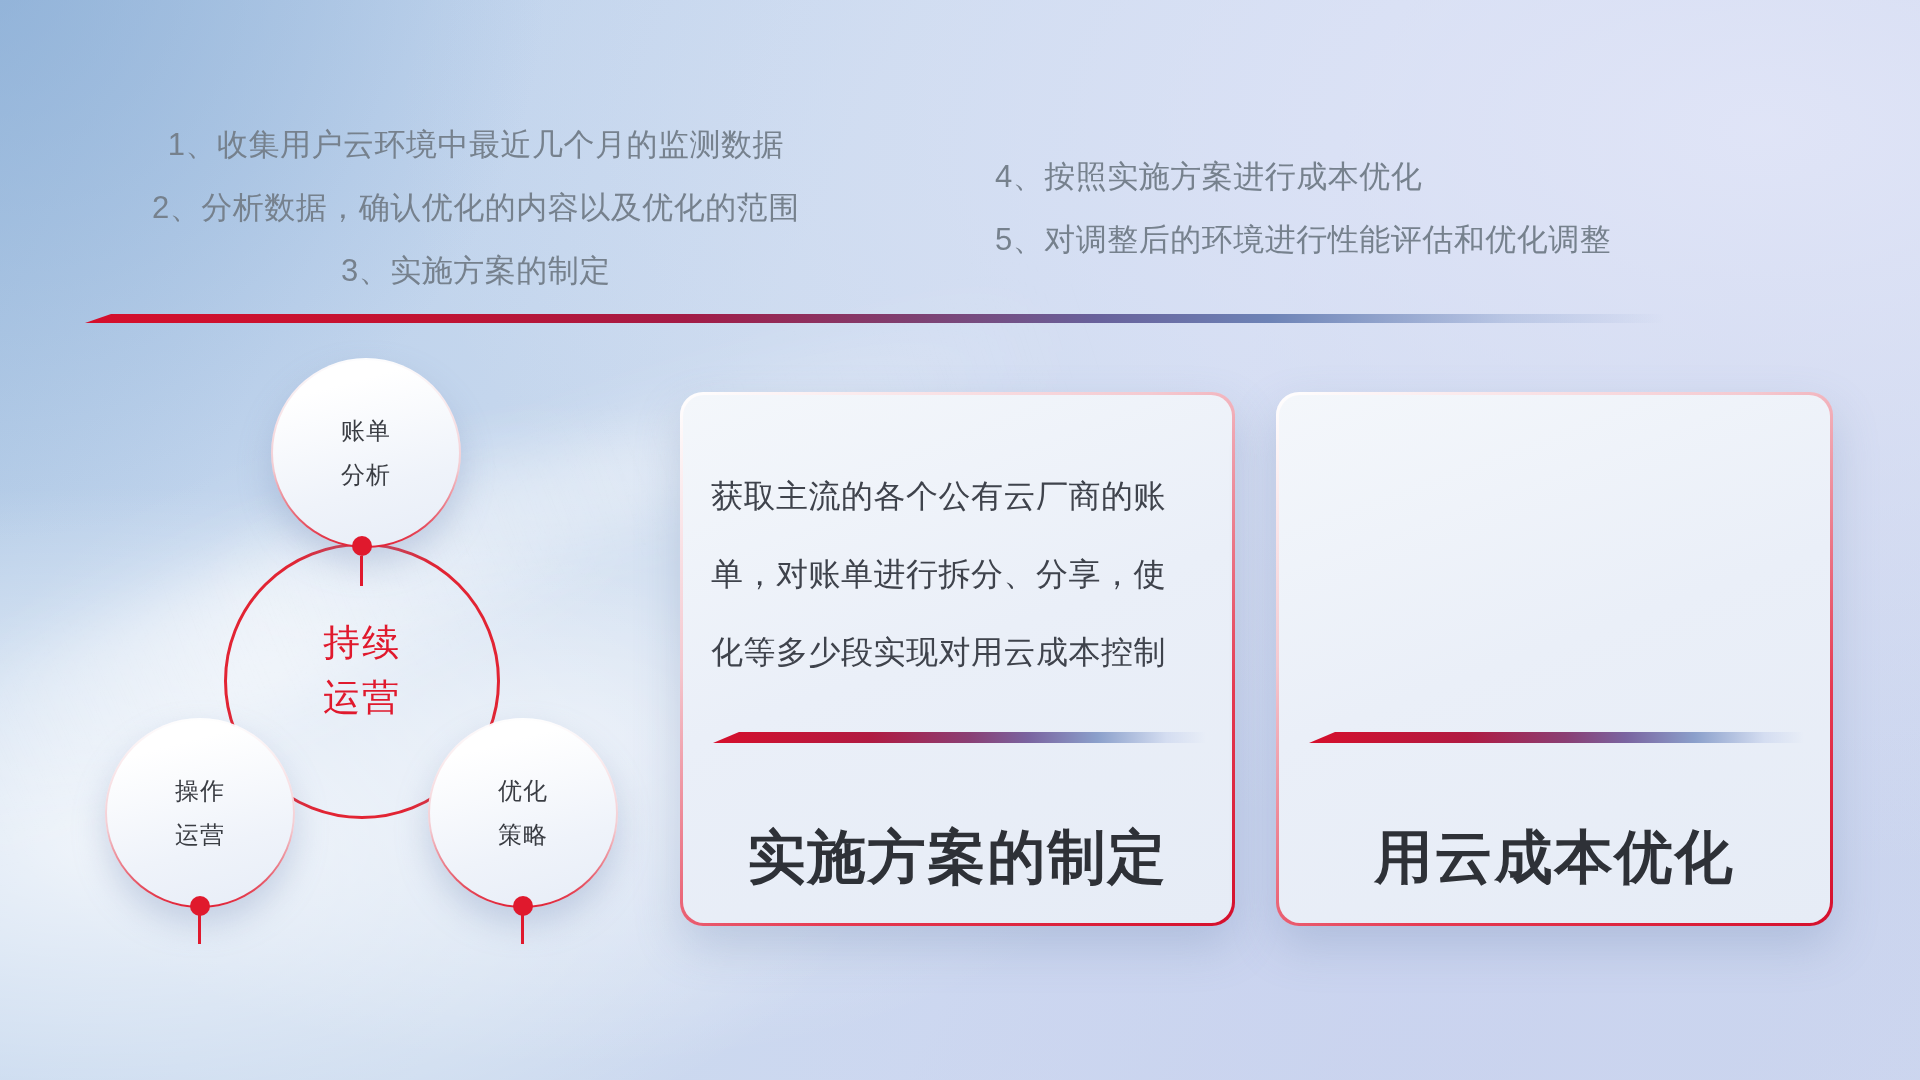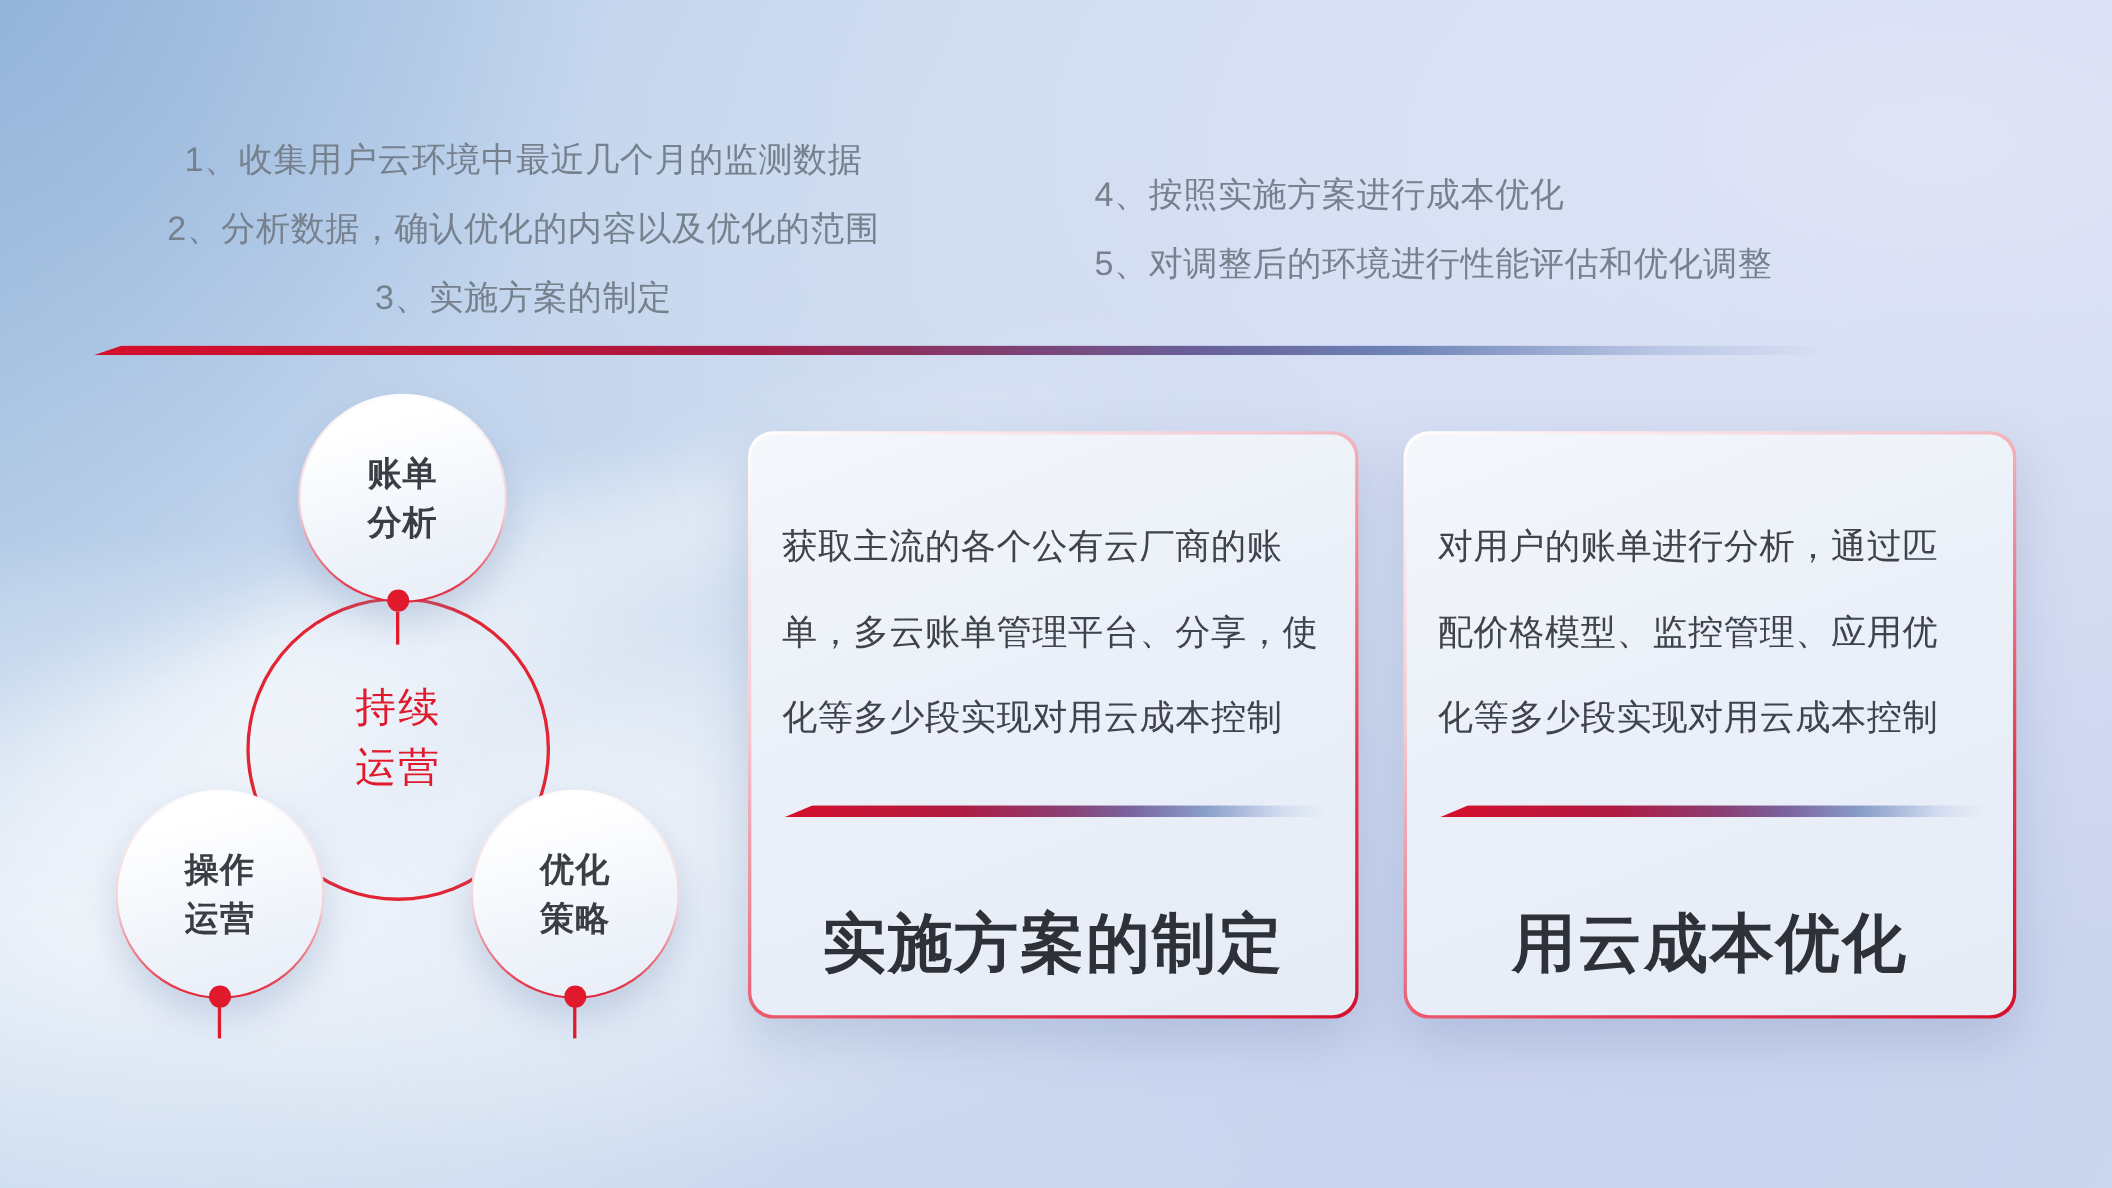--- a/index.html
+++ b/index.html
@@ -33,21 +33,21 @@
 
   
   .ring{position:absolute;left:224px;top:543px;width:270px;height:270px;
     border:3px solid #e22433;border-radius:50%;}
   .node{position:absolute;width:190px;height:190px;border-radius:50%;
     background:linear-gradient(180deg,rgba(255,255,255,0.95) 0%,#f3ccd2 58%,#e02236 100%);
     box-shadow:0 16px 32px rgba(130,150,190,0.35);}
   .node-inner{position:absolute;inset:2px;border-radius:50%;
     background:linear-gradient(165deg,#ffffff 18%,#eff3fa 66%,#e7edf7 100%);
     display:flex;flex-direction:column;align-items:center;justify-content:center;
-    font-size:31px;line-height:44px;font-weight:700;color:#3a3d43;letter-spacing:1px;}
+    font-size:24px;line-height:44px;font-weight:400;color:#3a3d43;letter-spacing:1px;}
   .node-top{left:271px;top:358px;}
   .node-bl{left:105px;top:718px;}
   .node-br{left:428px;top:718px;}
   .cycle-center{position:absolute;left:224px;top:615px;width:276px;text-align:center;
     font-size:37px;line-height:55px;font-weight:400;color:#e0192d;letter-spacing:2px;}
   .pin-dot{position:absolute;width:20px;height:20px;border-radius:50%;background:#e0192d;}
   .pin-line{position:absolute;width:3px;height:30px;background:#e0192d;}
   .pin-dot.pd-top{left:352px;top:536px;}   .pin-line.pl-top{left:360px;top:556px;}
   .pin-dot.pd-bl{left:190px;top:896px;}    .pin-line.pl-bl{left:198px;top:914px;}
   .pin-dot.pd-br{left:513px;top:896px;}    .pin-line.pl-br{left:521px;top:914px;}
@@ -119,32 +119,27 @@
   <div class="pin-line pl-top"></div>
   <div class="pin-dot pd-bl"></div>
   <div class="pin-line pl-bl"></div>
   <div class="pin-dot pd-br"></div>
   <div class="pin-line pl-br"></div>
 
   <div class="card-wrap card-left">
     <div class="card">
       <div class="card-body">
         <div class="card-body-line">获取主流的各个公有云厂商的账</div>
-        <div class="card-body-line">单，多云账单管理平台、分享，使</div>
+        <div class="card-body-line">单，对账单进行拆分、分享，使</div>
         <div class="card-body-line">化等多少段实现对用云成本控制</div>
       </div>
       <div class="card-gradline"></div>
       <div class="card-title">实施方案的制定</div>
     </div>
   </div>
 
   <div class="card-wrap card-right">
     <div class="card">
-      <div class="card-body">
-        <div class="card-body-line">对用户的账单进行分析，通过匹</div>
-        <div class="card-body-line">配价格模型、监控管理、应用优</div>
-        <div class="card-body-line">化等多少段实现对用云成本控制</div>
-      </div>
       <div class="card-gradline"></div>
       <div class="card-title">用云成本优化</div>
     </div>
   </div>
 </div>
 
 </body></html>

